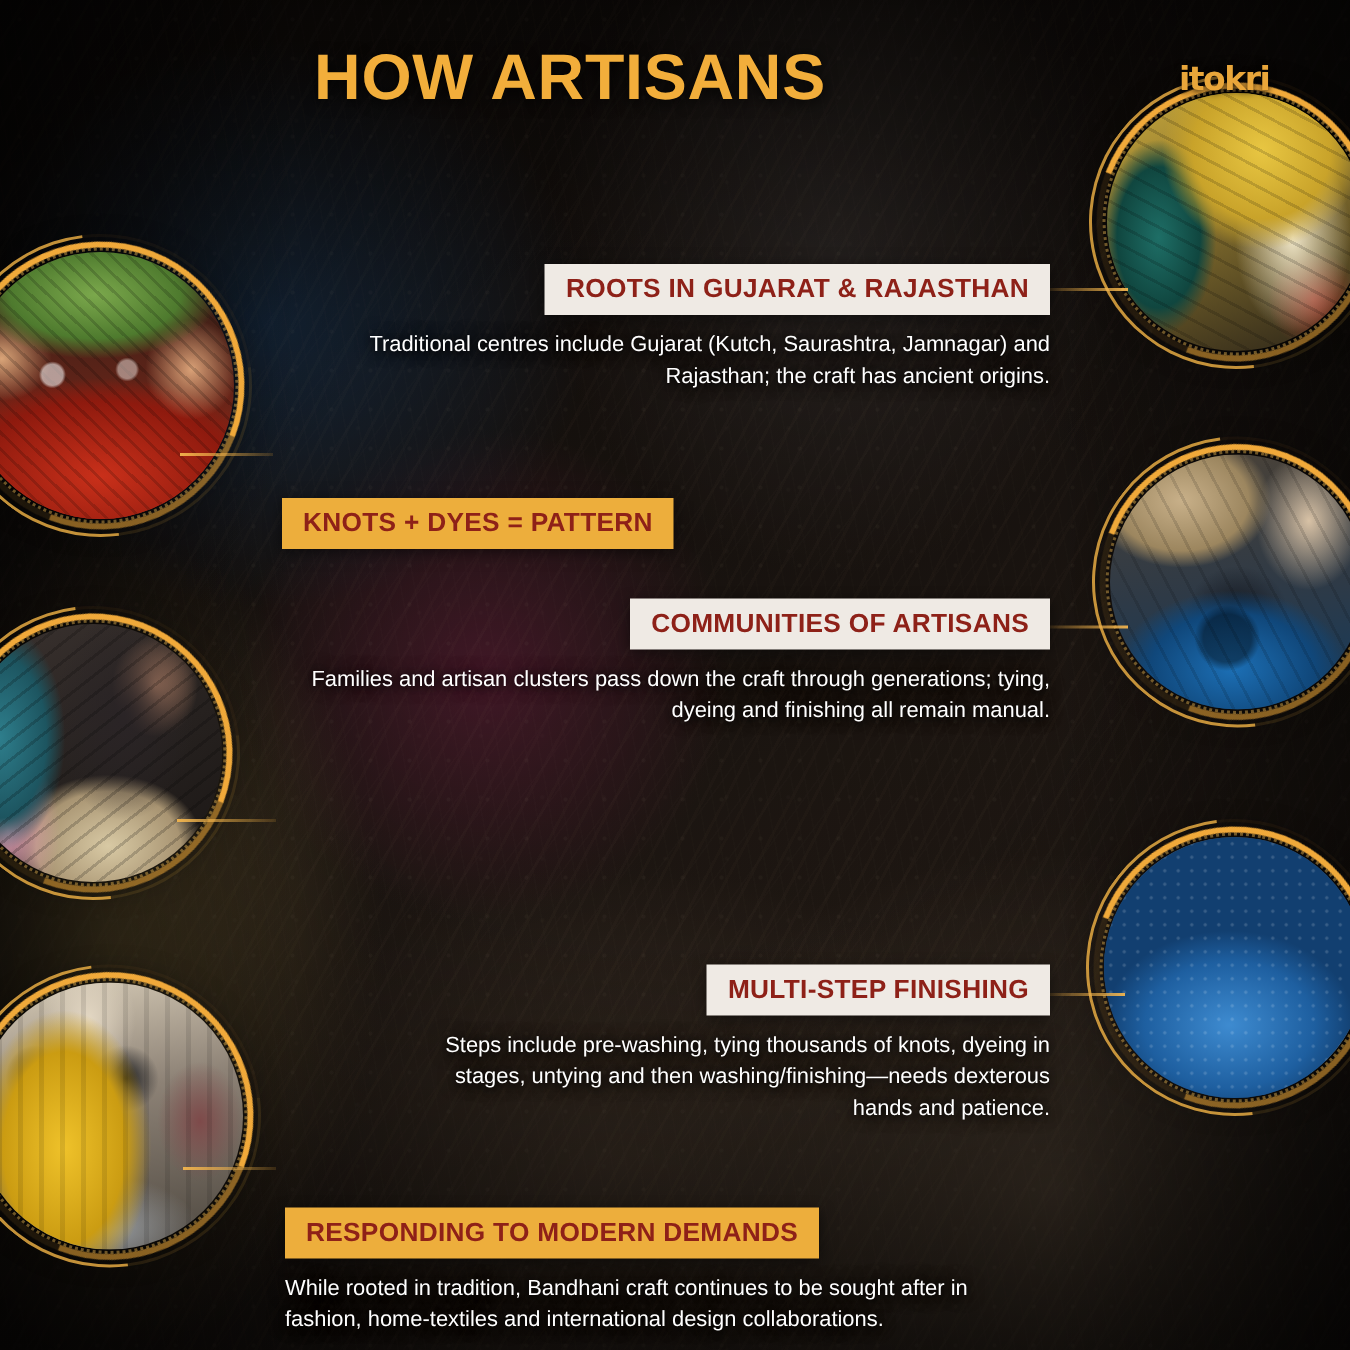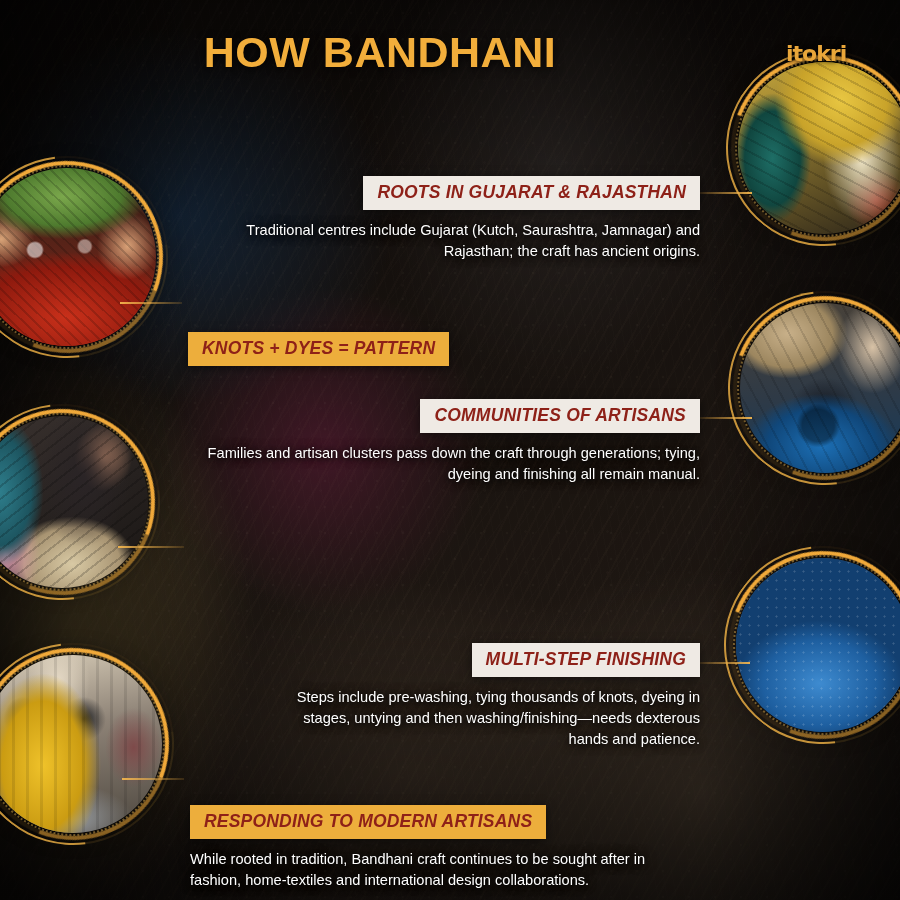--- a/index.html
+++ b/index.html
@@ -206,21 +206,21 @@
   .conn.left {
     background:linear-gradient(90deg, rgba(243,181,77,.95), rgba(240,170,58,.15));
   }
 
   
   .block { position:absolute; z-index:22; }
 
   .heading {
     display:inline-block;
     padding:6px 14px 7px 14px;
-    font-size:17.5px; font-weight:bold; font-style:italic;
+    font-size:17.5px; font-weight:bold; 
     letter-spacing:.2px;
     color:#8E2118;
     box-shadow:0 2px 9px rgba(0,0,0,.55);
     white-space:nowrap;
   }
   .heading.cream { background:#EFEAE4; }
   .heading.gold  { background:#EDAE3C; }
 
   .body-text {
     margin-top:10px;
@@ -236,21 +236,21 @@
 
 <div id="poster">
 
   <div class="bg-layer bg-base"></div>
   <div class="bg-layer bg-fabric"></div>
   <div class="bg-layer bg-dots"></div>
   <div class="bg-layer bg-darken"></div>
   <div class="bg-layer bg-vignette"></div>
 
   <div class="title-block">
-    <div class="title-line">HOW BANDHANI</div>
+    <div class="title-line">HOW ARTISANS</div>
   </div>
 
   <div class="logo">
     <div class="logo-text">itokri</div>
   </div>
 
   <div class="photo-circle" style="left:-22px; top:168px; width:178px; height:178px;">
     <div class="photo-inner">
         <div class="pc p1"></div>
       </div>
@@ -325,17 +325,17 @@
     <div class="body-text">Families and artisan clusters pass down the craft through generations; tying, dyeing and finishing all remain manual.</div>
   </div>
 
 
   <div class="block align-right" style="left:268px; top:643px; width:432px;">
     <div class="heading cream">MULTI-STEP FINISHING</div>
     <div class="body-text">Steps include pre-washing, tying thousands of knots, dyeing in stages, untying and then washing/finishing—needs dexterous hands and patience.</div>
   </div>
 
   <div class="block align-left" style="left:190px; top:757px; width:470px;">
-    <div class="heading gold">RESPONDING TO MODERN ARTISANS</div>
+    <div class="heading gold">RESPONDING TO MODERN DEMANDS</div>
     <div class="body-text">While rooted in tradition, Bandhani craft continues to be sought after in fashion, home-textiles and international design collaborations.</div>
   </div>
 
 </div>
 
 </body></html>

